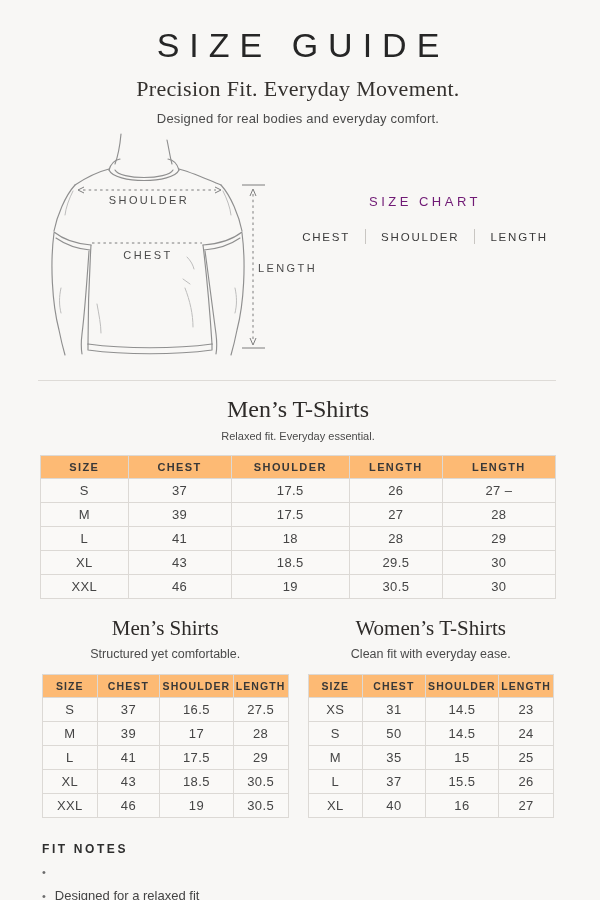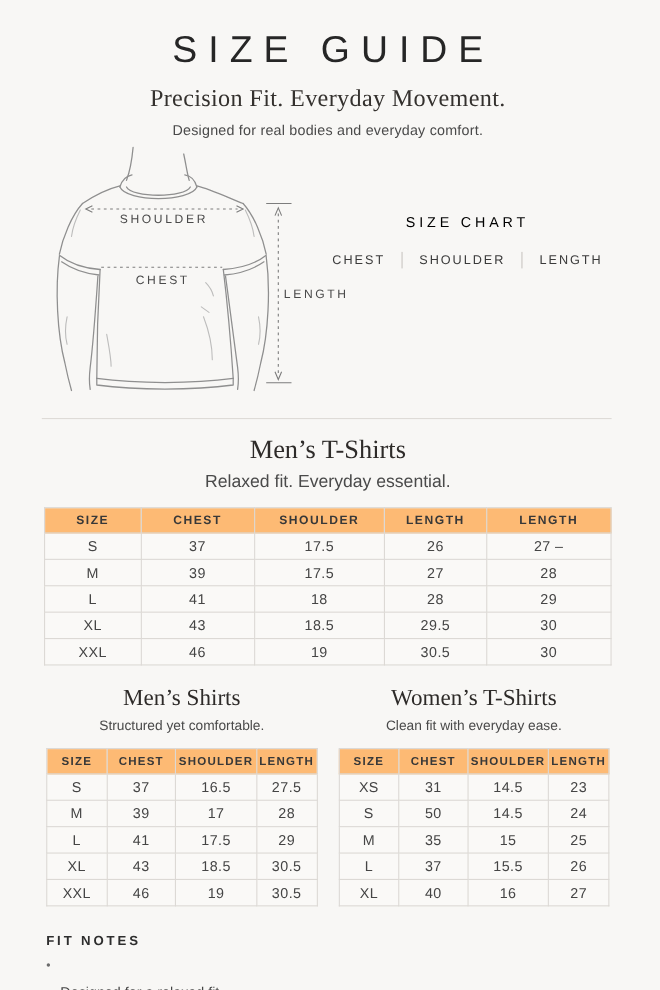--- a/index.html
+++ b/index.html
@@ -32,41 +32,41 @@
     color:#4a4a4a;font-weight:500;white-space:nowrap;
   }
   .lbl-shoulder{left:149px;top:66px;transform:translateX(-50%);}
   .lbl-chest{left:148px;top:121px;transform:translateX(-50%);}
   .lbl-length{left:258px;top:134px;}
 
   .size-chart-block{
     position:absolute;left:285px;top:66px;width:280px;text-align:center;
   }
   .size-chart-title{
-    font-size:13px;letter-spacing:3.5px;color:#000000;font-weight:500;
+    font-size:13px;letter-spacing:3.5px;color:#701a75;font-weight:500;
   }
   .size-chart-measures{
     margin-top:20px;display:flex;justify-content:center;align-items:center;
   }
   .size-chart-measures .measure{
     font-size:11.5px;letter-spacing:1.8px;color:#3a3a3a;padding:0 15px;
   }
   .size-chart-measures .sep{
     width:1px;height:15px;background:#c9c6c2;
   }
 
   .divider{border-top:1px solid #dedbd7;margin:0 40px 0 38px;}
 
   
   .section-head{text-align:center;}
   .section-title{
     font-family:"Liberation Serif", serif;font-weight:400;
     font-size:24px;color:#2e2b29;margin:15px 0 0;
   }
-  .section-sub{font-size:16px;color:#4a4a4a;margin-top:7px;}
+  .section-sub{font-size:11px;color:#4a4a4a;margin-top:7px;}
 
   table{border-collapse:collapse;background:#faf9f7;}
   table, th, td{border:1px solid #dcd9d5;}
   th{
     background:#fdba74;font-size:11px;font-weight:600;letter-spacing:1.4px;
     color:#383838;height:22px;padding:0 2px;
   }
   td{
     font-size:13px;color:#454545;text-align:center;height:23px;
     letter-spacing:.4px;padding:0 2px;

